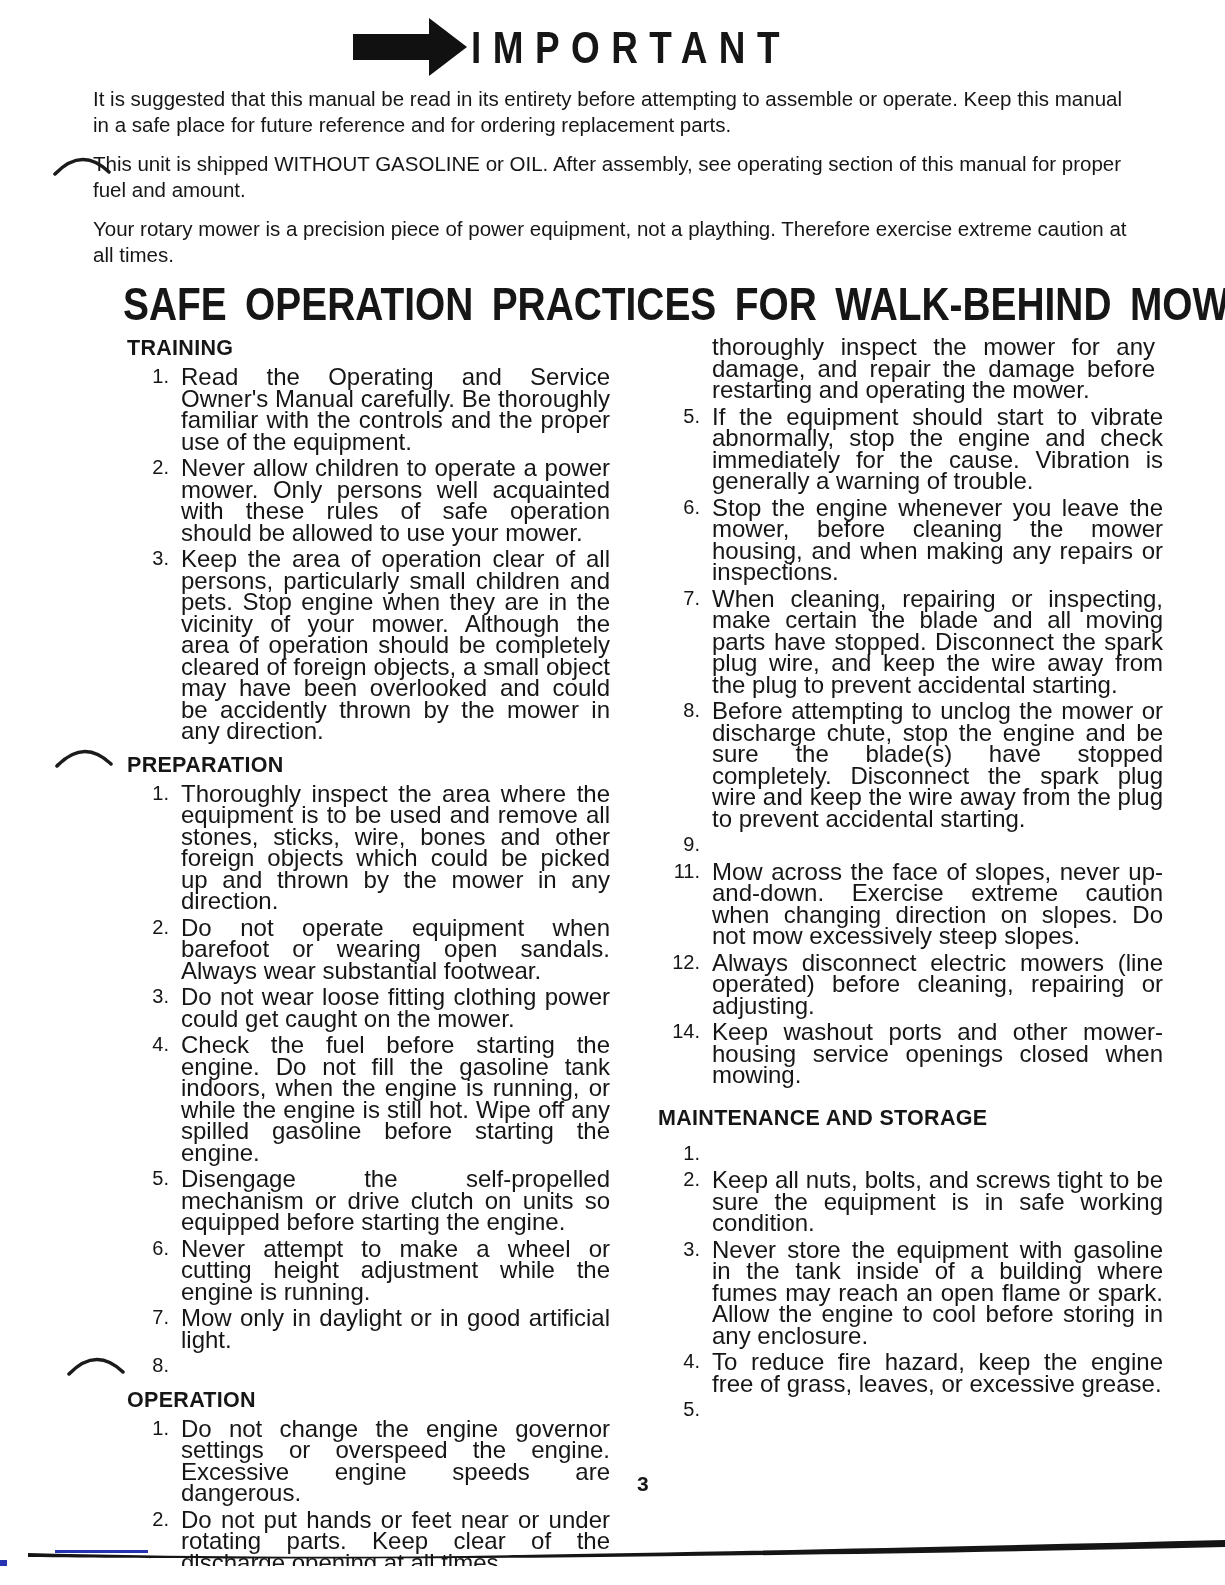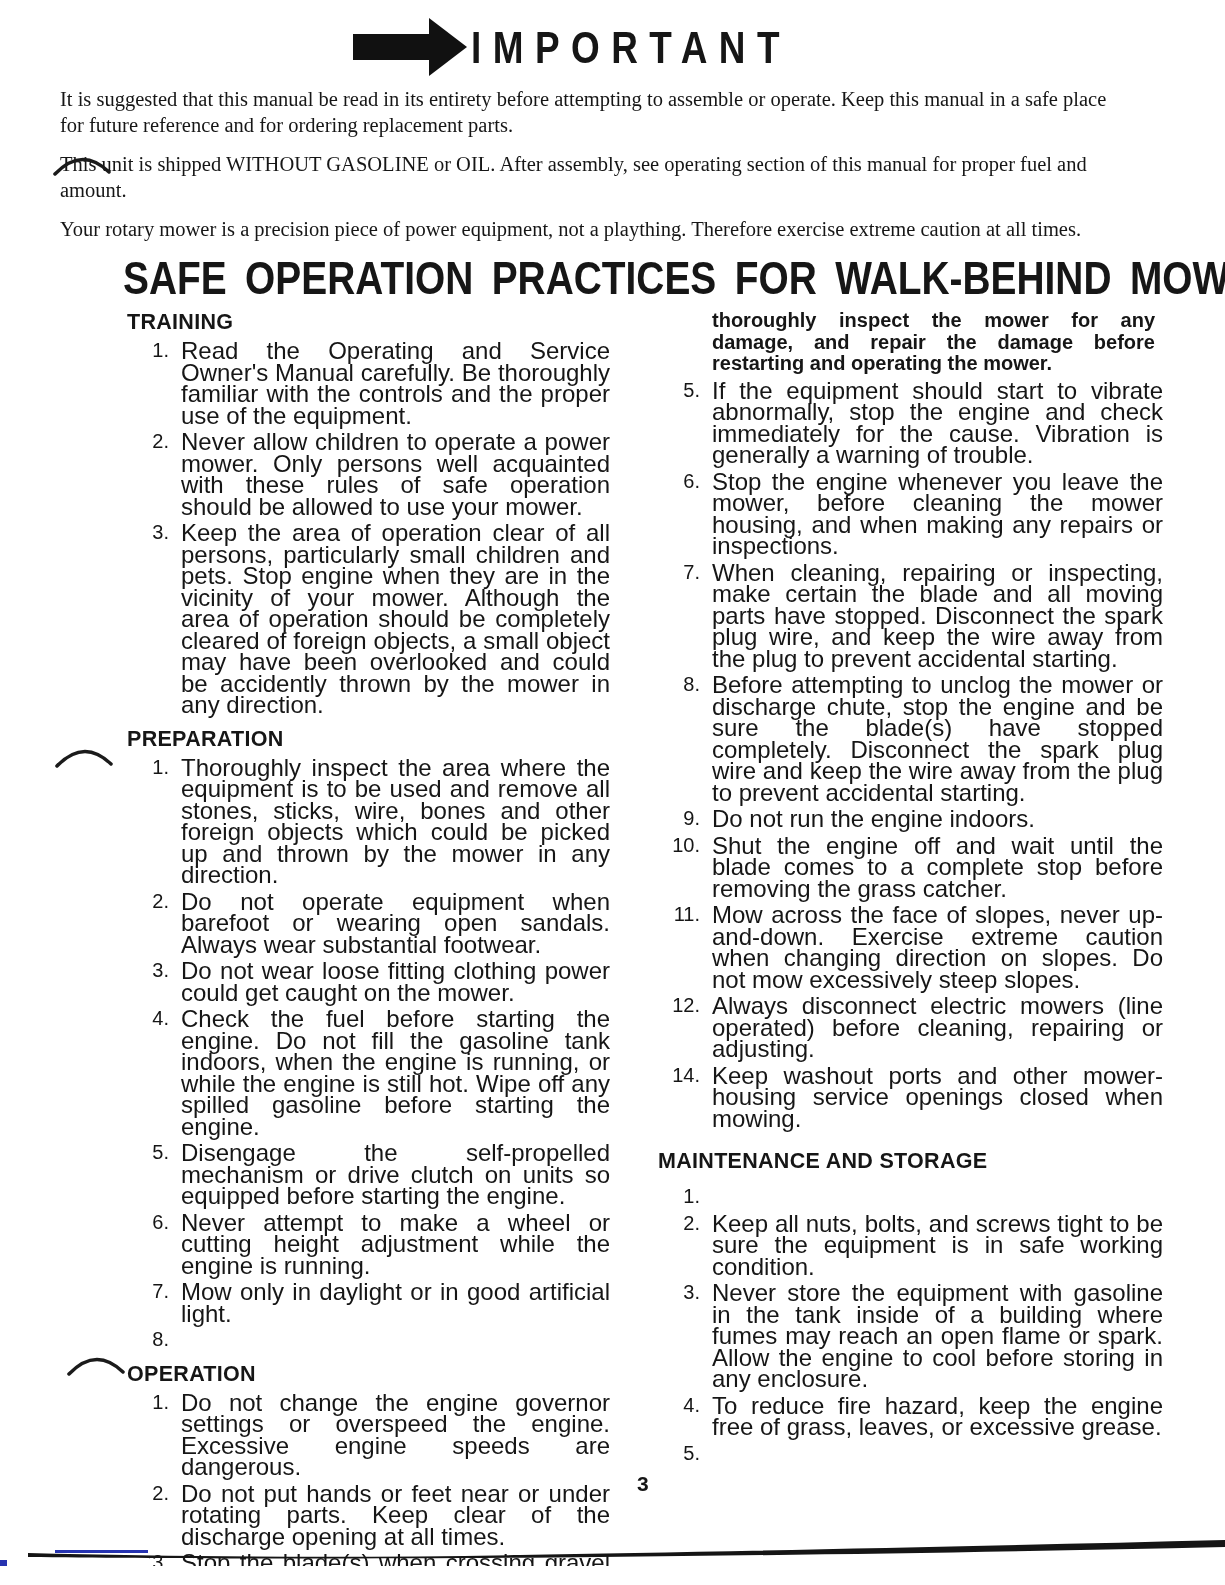--- a/index.html
+++ b/index.html
@@ -23,21 +23,21 @@
     border-left:38px solid #111;
     border-top:29px solid transparent;
     border-bottom:29px solid transparent;
   }
   .important-title {
     font-size:45px; font-weight:bold; letter-spacing:14px;
     transform:scaleX(0.82); transform-origin:left center;
     white-space:nowrap; line-height:1;
   }
   
-  .intro { padding:10px 90px 0 60px;font-family:Liberation Serif, serif; }
+  .intro { padding:10px 90px 0 93px; }
   .intro p {
     margin:0 0 13px 0;
     font-size:20.5px; line-height:26px;
   }
   
   .main-title {
     margin:2px 0 9px 123px;
     font-size:46px; font-weight:bold; line-height:1;
     white-space:nowrap; word-spacing:9px; letter-spacing:0px;
     transform:scaleX(0.845); transform-origin:left center;
@@ -60,23 +60,22 @@
     flex:0 0 42px; text-align:right;
     font-size:20px; line-height:21.5px;
   }
   .txt {
     flex:1; margin-left:12px;
     font-size:24px; line-height:21.5px;
     text-align:justify;
   }
   .continuation {
     margin:0 8px 5px 54px;
-    font-size:20px; line-height:21.5px;
+    font-size:24px; line-height:21.5px;
     text-align:justify;
-    font-weight:bold;
   }
   
   .page-number {
     position:absolute; left:637px; top:1472px;
     font-size:21px; font-weight:bold;
   }
   
   .arc { position:absolute; width:60px; height:28px; }
   .arc svg { display:block; width:100%; height:100%; }
   .arc1 { left:52px;  top:150px; }
@@ -212,25 +211,20 @@
       <div class="li">
         <span class="num">7.</span>
         <span class="txt">When cleaning, repairing or inspecting, make certain the blade and all moving parts have stopped. Disconnect the spark plug wire, and keep the wire away from the plug to prevent accidental starting.</span>
       </div>
       <div class="li">
         <span class="num">8.</span>
         <span class="txt">Before attempting to unclog the mower or discharge chute, stop the engine and be sure the blade(s) have stopped completely. Disconnect the spark plug wire and keep the wire away from the plug to prevent accidental starting.</span>
       </div>
       <div class="li">
         <span class="num">9.</span>
-        <span class="txt">Do not run the engine indoors.</span>
-      </div>
-      <div class="li">
-        <span class="num">10.</span>
-        <span class="txt">Shut the engine off and wait until the blade comes to a complete stop before removing the grass catcher.</span>
       </div>
       <div class="li">
         <span class="num">11.</span>
         <span class="txt">Mow across the face of slopes, never up-and-down. Exercise extreme caution when changing direction on slopes. Do not mow excessively steep slopes.</span>
       </div>
       <div class="li">
         <span class="num">12.</span>
         <span class="txt">Always disconnect electric mowers (line operated) before cleaning, repairing or adjusting.</span>
       </div>
       <div class="li">

